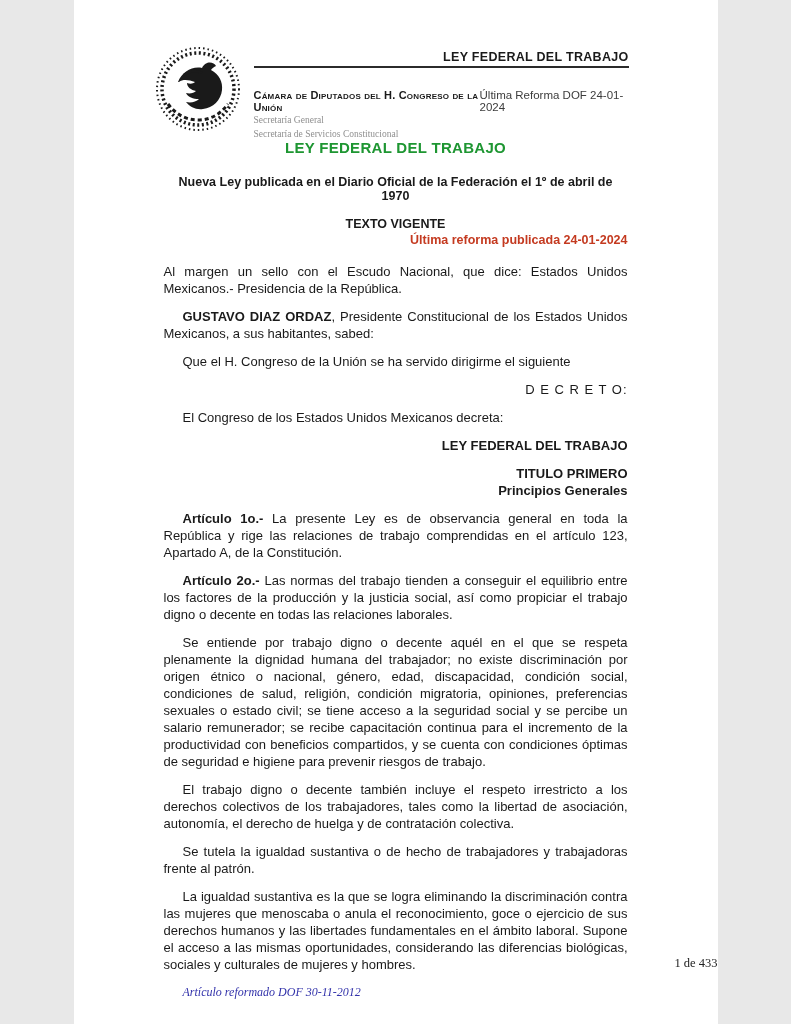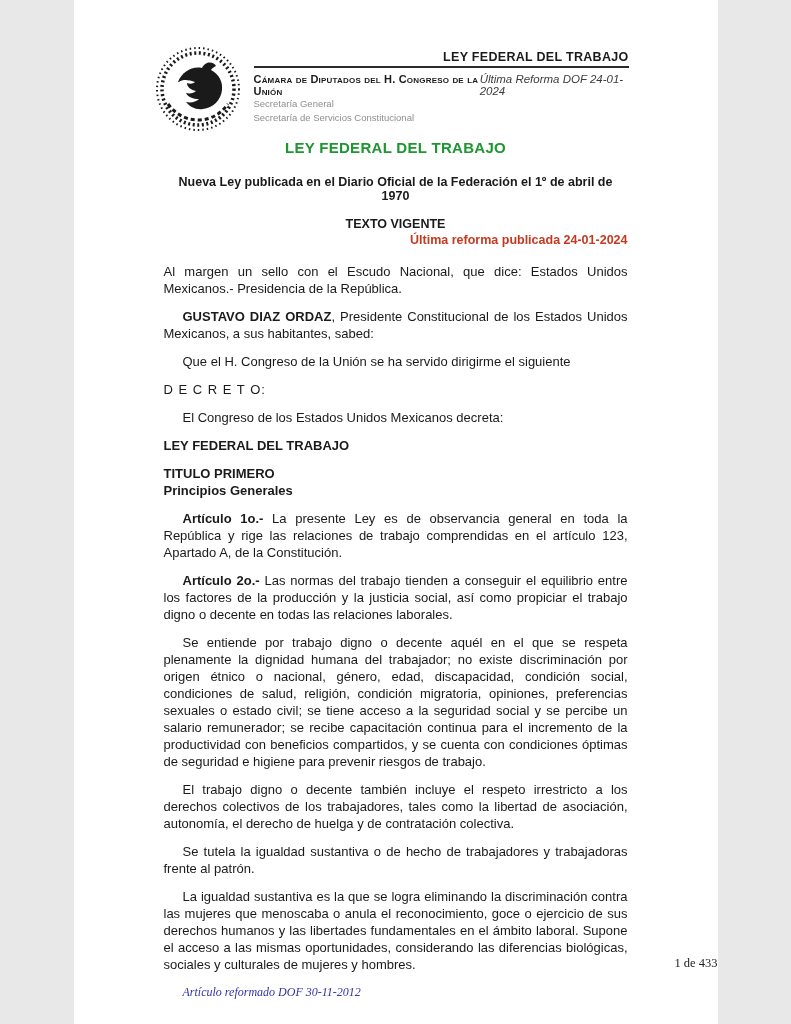--- a/index.html
+++ b/index.html
@@ -8,37 +8,37 @@
     position:relative; overflow:hidden;
     font-family:"Liberation Sans", sans-serif; color:#1a1a1a;
   }
 
   
   .header { position:absolute; top:44px; left:76px; right:89px; display:flex; gap:8px; }
   .logo { width:96px; height:88px; flex:none; }
   .header-right { flex:1; padding-top:6px; }
   .header-doc-title { text-align:right; font-weight:bold; font-size:12.5px; letter-spacing:.3px; }
   .header-rule { border-bottom:2.5px solid #2b2b2b; margin-top:2px; }
-  .header-meta { display:flex; justify-content:flex-end; margin-top:5px; }
+  .header-meta { display:flex; justify-content:flex-end; margin-top:21px; }
   .institution { font-weight:bold; font-variant:small-caps; font-size:11px; letter-spacing:.2px; }
-  .secretariat { color:#8f8f8f; font-size:9.5px; line-height:1.5; }
-  .reform-note { font-style:italic; font-size:11.5px; color:#3c3c3c; }
+  .secretariat { color:#8f8f8f; font-size:9.5px; line-height:1.5;font-family:Liberation Serif, serif; }
+  .reform-note { font-size:11.5px; color:#3c3c3c; }
 
   
   .title-block { position:absolute; top:139px; left:90px; right:90px; text-align:center; }
   .main-title { font-size:15px; font-weight:bold; letter-spacing:.3px; }
   .pub-note { font-size:12.5px; font-weight:bold; margin-top:19px; }
   .texto-vigente { font-size:12.5px; font-weight:bold; margin-top:14px; }
   .last-reform { font-size:12.5px; font-weight:bold; margin-top:2px;text-align:right; }
 
   
   .content { position:absolute; top:263px; left:90px; right:90px; font-size:13px; line-height:17px; }
   .content p { margin:0 0 11px; text-align:justify; text-indent:19px; }
   .content p.no-indent { text-indent:0; }
-  .content p.center { text-align:left; text-indent:0; }
+  .content p.center { text-align:right; text-indent:0; }
   .content p.tight { margin-bottom:0; }
   .lead { font-weight:bold; }
   .bold { font-weight:bold; }
   .spread { letter-spacing:1px; }
   .annotation {
     text-align:right; text-indent:0;
     font-family:"Liberation Serif", serif; font-style:italic; font-size:12px;
     margin-top:-9px;
   }
 

